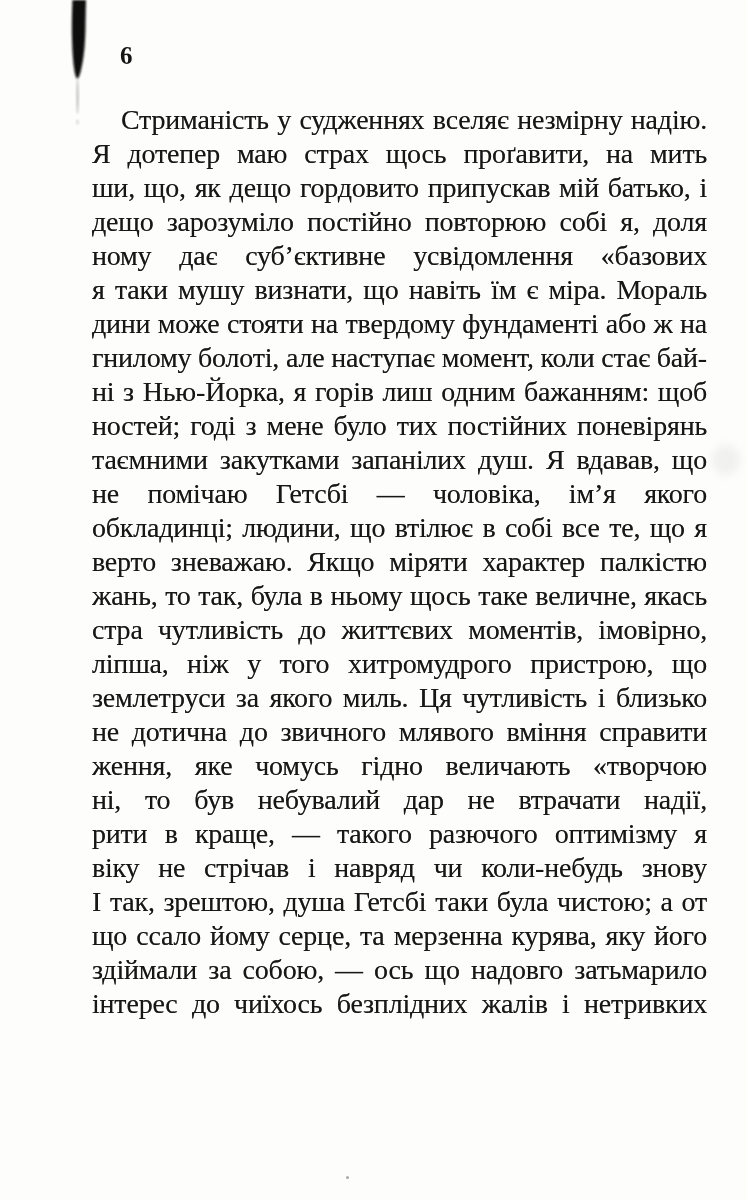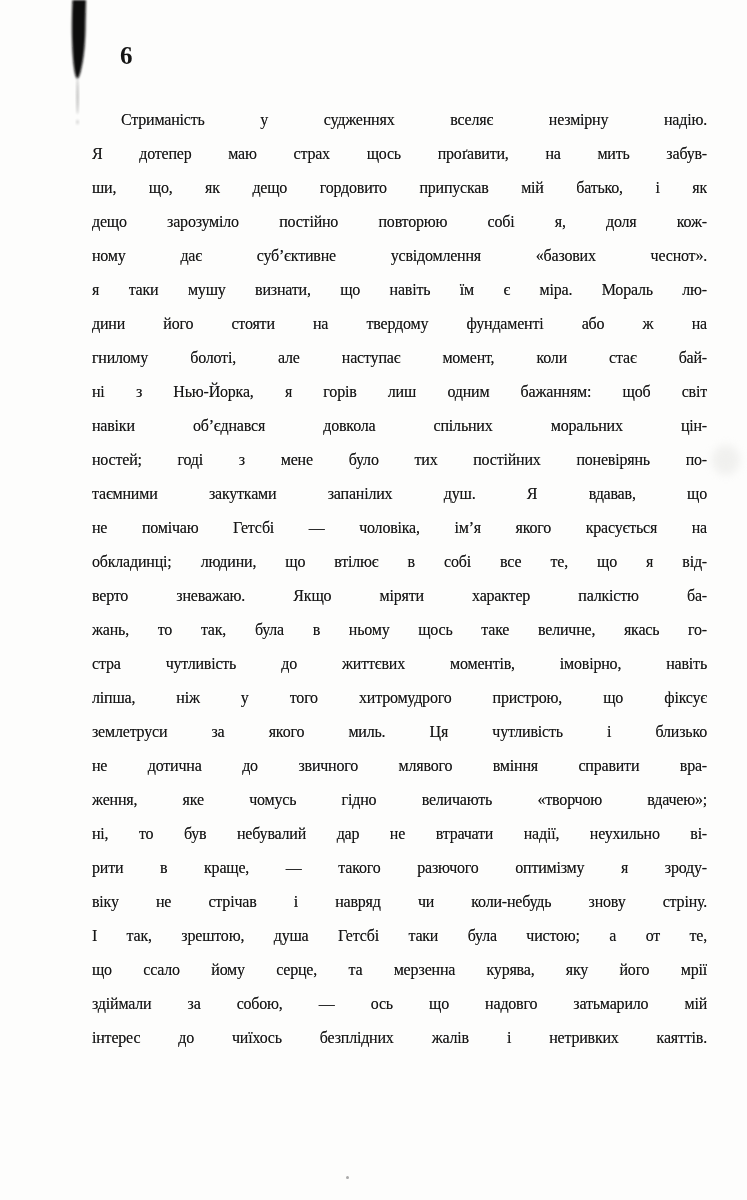--- a/index.html
+++ b/index.html
@@ -29,21 +29,21 @@
     font-size: 25px;
     font-weight: bold;
     letter-spacing: 0.5px;
     color: #141414;
   }
   .text-block {
     position: absolute;
     left: 92px;
     top: 103px;
     width: 615px;
-    font-size: 16px;
+    font-size: 28px;
     letter-spacing: -0.2px;
     text-shadow: 0 0 0.3px rgba(10,10,10,0.55);
   }
   .paragraph { margin: 0; }
   .line {
     height: 34px;
     line-height: 34px;
     text-align: justify;
     text-align-last: justify;
     text-justify: inter-word;
@@ -96,24 +96,23 @@
   <div class="text-block" id="text-block">
       <div class="paragraph">
         <div class="line first-line">Стриманість у судженнях вселяє незмірну надію.</div>
         <div class="line">Я дотепер маю страх щось проґавити, на мить забув-</div>
         <div class="line">ши, що, як дещо гордовито припускав мій батько, і як</div>
         <div class="line">дещо зарозуміло постійно повторюю собі я, доля кож-</div>
         <div class="line">ному дає суб’єктивне усвідомлення «базових чеснот».</div>
       </div>
       <div class="paragraph">
         <div class="line">я таки мушу визнати, що навіть їм є міра. Мораль лю-</div>
-        <div class="line">дини його стояти на твердому фундаменті або ж на</div>
+        <div class="line">дини може стояти на твердому фундаменті або ж на</div>
         <div class="line">гнилому болоті, але наступає момент, коли стає бай-</div>
         <div class="line">ні з Нью-Йорка, я горів лиш одним бажанням: щоб світ</div>
-        <div class="line">навіки об’єднався довкола спільних моральних цін-</div>
         <div class="line">ностей; годі з мене було тих постійних поневірянь по-</div>
         <div class="line">таємними закутками запанілих душ. Я вдавав, що</div>
         <div class="line">не помічаю Гетсбі — чоловіка, ім’я якого красується на</div>
         <div class="line">обкладинці; людини, що втілює в собі все те, що я від-</div>
         <div class="line">верто зневажаю. Якщо міряти характер палкістю ба-</div>
         <div class="line">жань, то так, була в ньому щось таке величне, якась го-</div>
         <div class="line">стра чутливість до життєвих моментів, імовірно, навіть</div>
         <div class="line">ліпша, ніж у того хитромудрого пристрою, що фіксує</div>
         <div class="line">землетруси за якого миль. Ця чутливість і близько</div>
         <div class="line">не дотична до звичного млявого вміння справити вра-</div>

